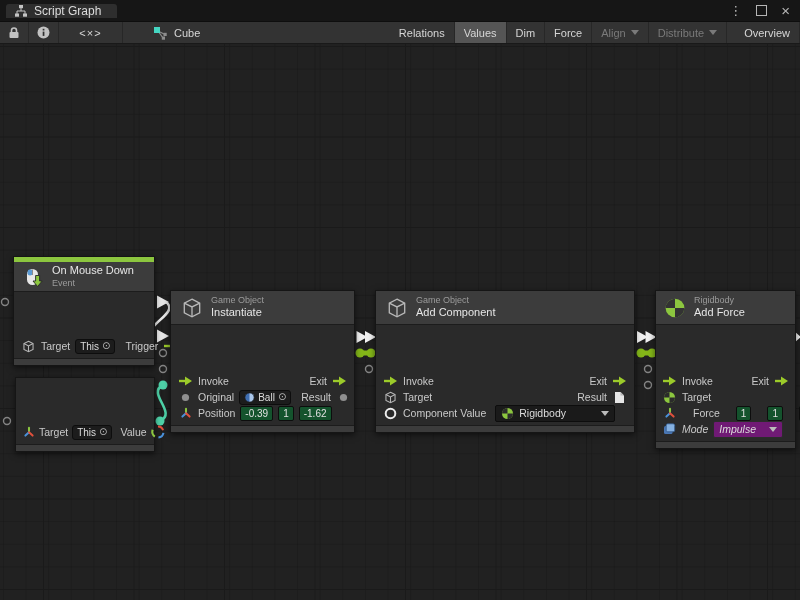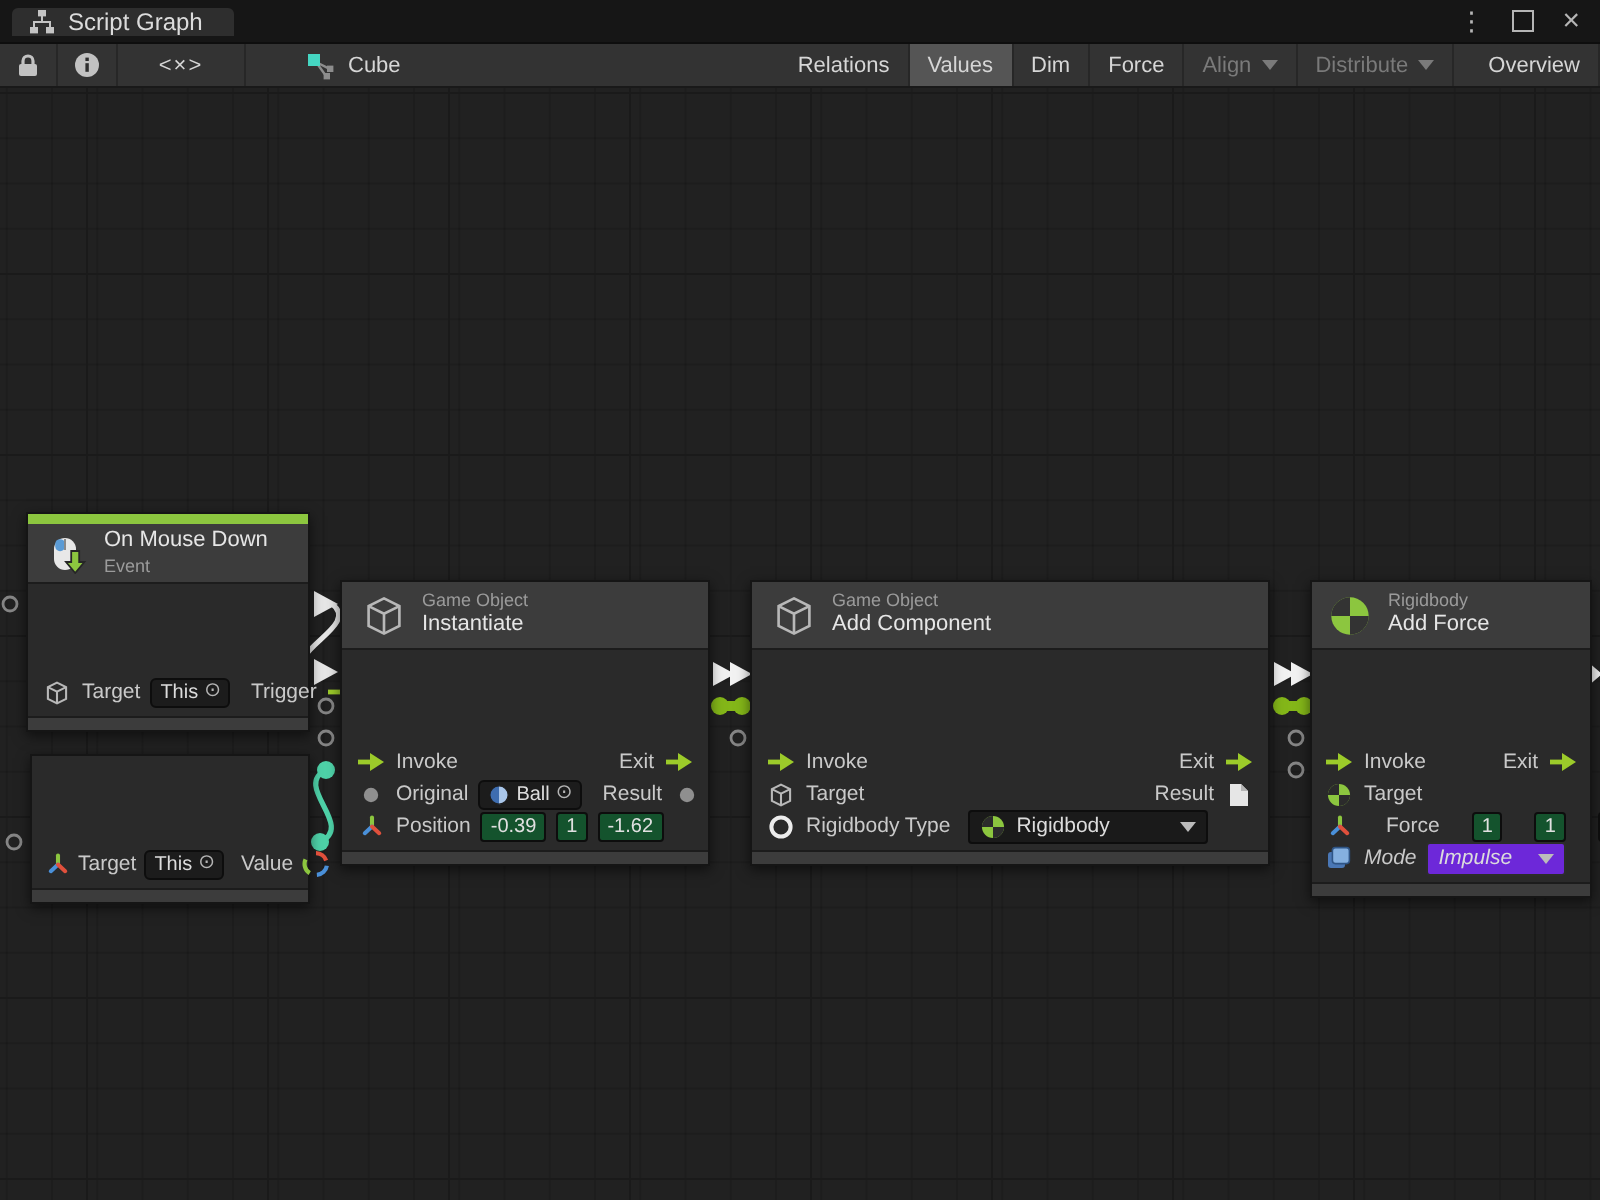--- a/index.html
+++ b/index.html
@@ -66,21 +66,21 @@
   .ricon{display:inline-flex;align-items:center;justify-content:center;width:15px;flex:none;}
   .nfooter{height:6px;background:#3c3c3c;border-top:1px solid #1c1c1c;margin-top:3px;}
   .chip{display:inline-flex;align-items:center;gap:3px;background:#1c1c1c;border:1px solid #0d0d0d;
     border-radius:3px;padding:0px 4px;height:13px;color:#dcdcdc;font-size:10px;}
   .picker{color:#b5b5b5;font-size:10px;line-height:1;}
   .numfield{display:inline-flex;align-items:center;justify-content:center;background:#14532d;
     border:1px solid #0d0d0d;border-radius:2px;height:13px;padding:0 4px;color:#e0e0e0;font-size:10px;}
   .dropdown{display:inline-flex;align-items:center;gap:5px;background:#1a1a1a;border:1px solid #0d0d0d;
     border-radius:2px;height:15px;padding:0 5px;color:#dcdcdc;font-size:10.5px;}
   .dropdown .caret{margin-left:auto;border-top-color:#bbbbbb;}
-  .dropdown.light{background:#6d28d9;border-color:#2c2c2c;}
+  .dropdown.light{background:#701a75;border-color:#2c2c2c;}
 </style>
 </head>
 <body>
 
 <div class="window">
 
   <div class="titlebar">
     <div class="tab">
       <svg width="14" height="12" viewBox="0 0 14 12">
           <path d="M7 3v3M3 9V6h8v3" stroke="#c4c4c4" fill="none"></path>
@@ -376,21 +376,21 @@
                 <path d="M6.5 1 V4.5 H10 Z" fill="#b5b5b5"></path>
               </svg>
             </span>
         </div>
         <div class="vrow">
           <span class="ricon">
               <svg width="13" height="13">
                 <circle cx="6.5" cy="6.5" r="4.8" fill="none" stroke="#ececec" stroke-width="2"></circle>
               </svg>
             </span>
-          <span>Rigidbody Type</span>
+          <span>Component Value</span>
           <span class="dropdown" style="width:108px;margin-left:4px;">
             <svg width="13" height="13" viewBox="0 0 20 20">
                 <circle cx="10" cy="10" r="8.5" fill="#8CC63F"></circle>
                 <path d="M10 10 L10 1.5 A8.5 8.5 0 0 0 1.5 10 Z" fill="#2b2b2b"></path>
                 <path d="M10 10 L18.5 10 A8.5 8.5 0 0 1 10 18.5 Z" fill="#2b2b2b"></path>
               </svg>
             <span>Rigidbody</span>
             <span class="caret"></span>
           </span>
         </div>

